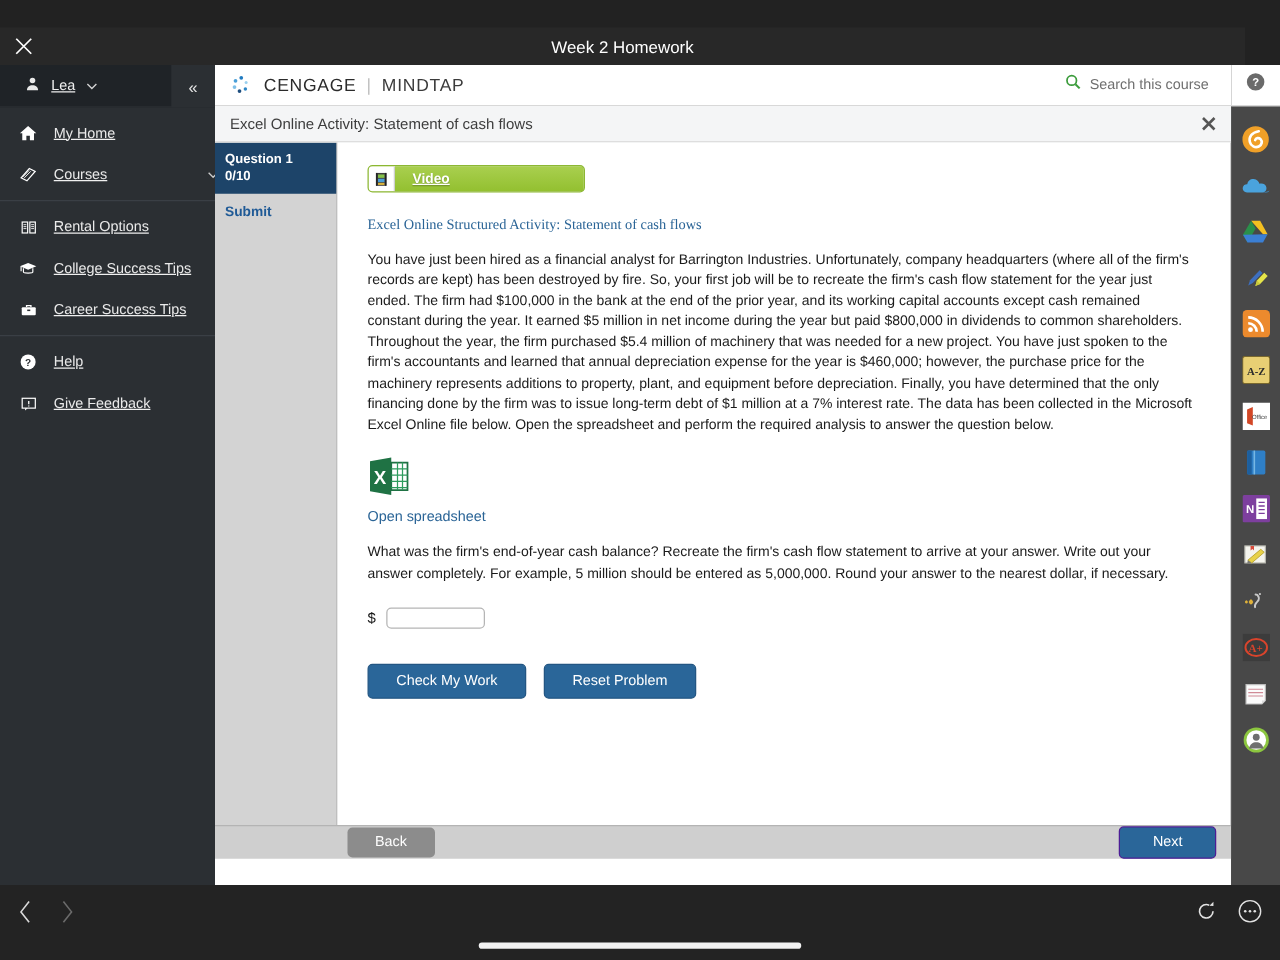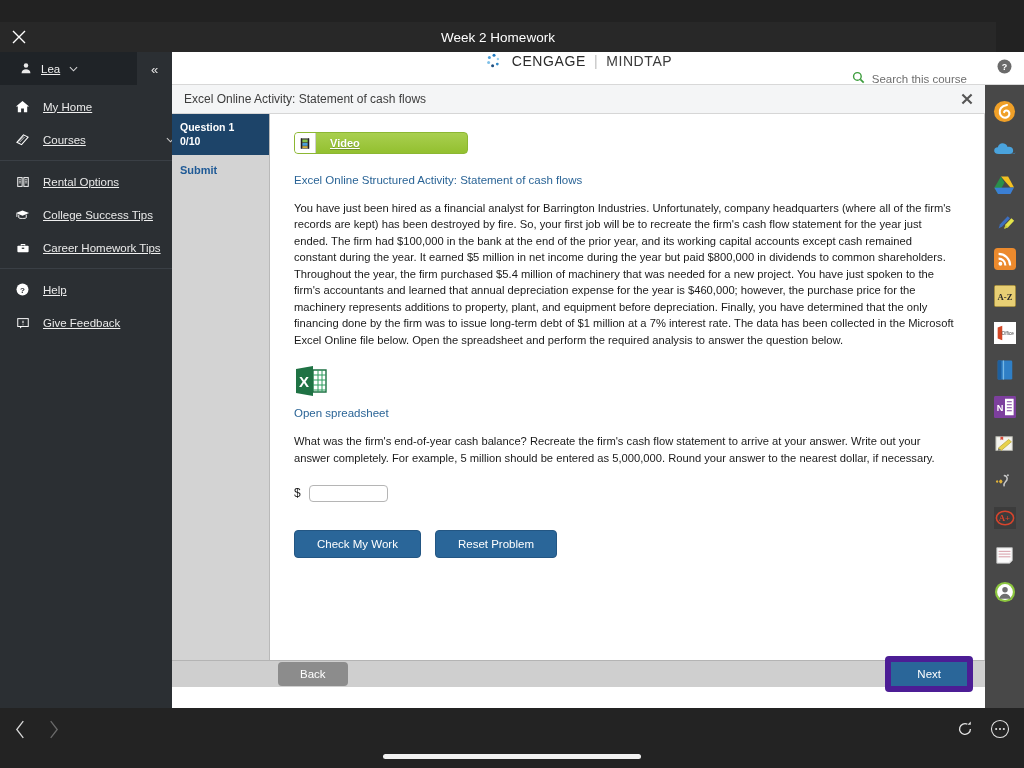--- a/index.html
+++ b/index.html
@@ -77,21 +77,21 @@
   .nav-item .chev { margin-left: auto; margin-right: 14px; font-size: 9px; opacity:.85; }
   .nav-sep { height: 1px; background: #3a3f45; margin: 4px 0; }
 
   
   .mt-frame {
     position: absolute; top: 52px; left: 172px; width: 813px; height: 656px;
     background: #ffffff;
   }
   .mt-header {
     height: 33px; background: #ffffff; border-bottom: 1px solid #d8d8d8;
-    display: flex; align-items: center; padding: 0 12px; flex-direction: column;
+    display: flex; align-items: center; padding: 0 12px;
   }
   .brand { display: flex; align-items: center; gap: 9px; }
   .brand .logo { width: 18px; height: 18px; position: relative; }
   .brand .txt { font-size: 14px; color: #2b2b2b; letter-spacing: .6px; display:flex; align-items:center; gap:8px;}
   .brand .divider { color: #bfbfbf; font-weight: 300; }
   .brand .mind { color: #3b3b3b; }
   .mt-search { margin-left: auto; display: flex; align-items: center; gap: 7px; padding-right: 6px; }
   .mt-search .ph { font-size: 11.5px; color: #6f6f6f; }
 
   .act-bar {
@@ -120,21 +120,21 @@
     border-radius: 4px; overflow: hidden;
     background: linear-gradient(#a9cf4f, #93c030);
     border: 1px solid #8cb733; }
   .video-btn .vb-icon {
     width: 21px; height: 20px; margin-left: 0px; background: #ffffff;
     display: flex; align-items: center; justify-content: center;
     border-right: 1px solid #cfcfcf; }
   .video-btn .vb-label { color: #ffffff; font-size: 11px; font-weight: bold;
     padding-left: 14px; text-shadow: 0 1px 1px rgba(0,0,0,.25); text-decoration: underline; }
 
-  .act-link { color: #2a6496; font-size: 11.5px; margin-top: 20px; display:block; }
+  .act-link { color: #2a6496; font-size: 11.5px; margin-top: 20px; display:block;font-family:Liberation Serif, serif; }
   .prose { font-size: 11.2px; color: #1a1a1a; line-height: 1.47; margin-top: 14px;
            text-align: left; }
   .xls-wrap { margin-top: 16px; }
   .xls-icon { width: 34px; height: 34px; }
   .open-ss { display: block; margin-top: 5px; font-size: 11.5px; color: #2a6496; }
   .qtext { font-size: 11.2px; color: #1a1a1a; line-height: 1.5; margin-top: 14px; }
   .answer-row { display: flex; align-items: center; gap: 8px; margin-top: 18px; }
   .answer-row .dollar { font-size: 12px; color: #1a1a1a; }
   .answer-input { width: 79px; height: 17px; border: 1px solid #b5b5b5;
     border-radius: 4px; background: #fff; outline: none; font-size: 11px; padding: 0 4px; }
@@ -146,21 +146,21 @@
   }
 
   .mt-footer {
     height: 27px; background: #cfcfcf; border-top: 1px solid #b4b4b4;
     display: flex; align-items: center; padding: 0 12px; position: relative;
   }
   .btn-back { margin-left: 94px; background: #8c8c8c; color: #ffffff;
     border: none; border-radius: 4px; font-size: 11.5px; padding: 6px 22px;
     font-family: "Liberation Sans", sans-serif; }
   .btn-next { margin-left: auto; background: #2a6699; color: #ffffff;
-    border: 6px solid #4c1d95; border-radius: 4px; font-size: 11.5px;
+    border: 1px solid #4c1d95; border-radius: 4px; font-size: 11.5px;
     padding: 6px 26px; font-family: "Liberation Sans", sans-serif; }
 
   
   .rail { position: absolute; top: 52px; left: 985px; width: 39px; height: 656px;
     background: #484848; }
   .rail-top { height: 33px; background: #ffffff; display:flex; align-items:center;
     justify-content:center; border-bottom: 1px solid #d8d8d8; }
   .rail-items { padding-top: 14px; display: flex; flex-direction: column;
     align-items: center; gap: 13px; }
   .rail-ico { width: 24px; height: 24px; display: flex; align-items: center;
@@ -256,21 +256,21 @@
       </div>
 
       <div class="nav-item">
         <span class="ico">
           <svg viewBox="0 0 16 16" width="14" height="14">
               <rect x="1.6" y="5.4" width="12.8" height="7.4" rx="1" fill="#ffffff"></rect>
               <path d="M6 5.2 V4 h4 v1.2" fill="none" stroke="#ffffff" stroke-width="1.2"></path>
               <rect x="6.6" y="7.6" width="2.8" height="1.4" fill="#2b2f33"></rect>
             </svg>
         </span>
-        <span>Career Homework Tips</span>
+        <span>Career Success Tips</span>
       </div>
 
       <div class="nav-sep"></div>
 
       <div class="nav-item">
         <span class="ico">
           <svg viewBox="0 0 16 16" width="15" height="15">
               <circle cx="8" cy="8" r="6.4" fill="#ffffff"></circle>
               <text x="8" y="11.4" font-size="8.6" font-family="Liberation Sans, sans-serif" font-weight="bold" fill="#2b2f33" text-anchor="middle">?</text>
             </svg>

